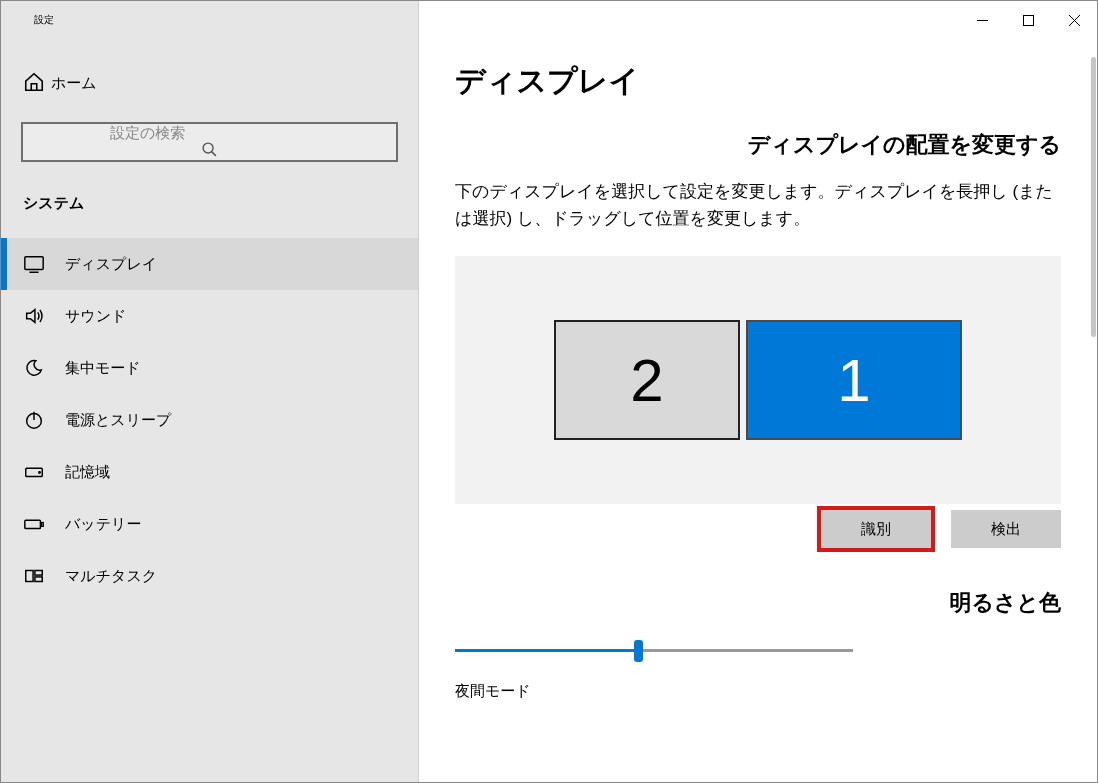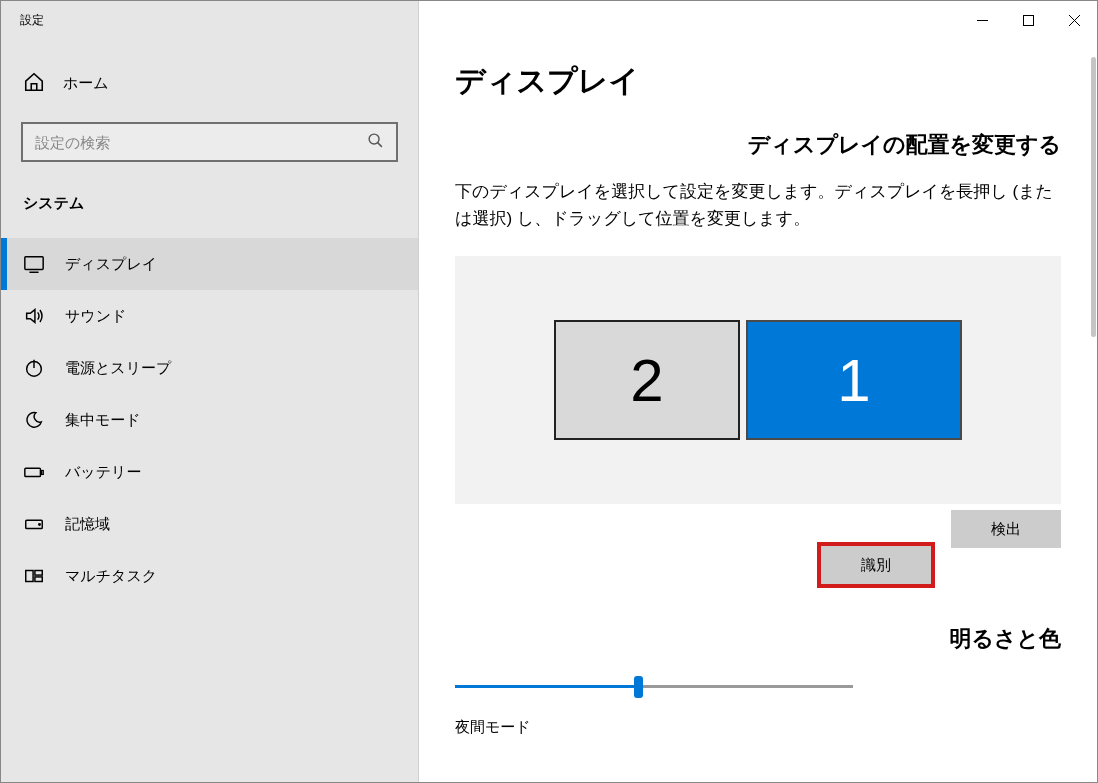--- a/index.html
+++ b/index.html
@@ -1,45 +1,45 @@
 <!DOCTYPE html>
 <html><head>
 <meta charset="utf-8">
 <style>
 * { margin: 0; padding: 0; box-sizing: border-box; font-family: "Yu Gothic UI", "Meiryo", sans-serif; }
 body { background: #fff; width: 1098px; height: 783px; overflow: hidden; border: 1px solid #888; }
 .window { display: flex; height: 100%; position: relative; }
 .titlebar { position: absolute; top: 0; left: 0; right: 0; height: 38px; display: flex; align-items: center; justify-content: space-between; z-index: 10; }
-.titlebar-left { padding-left: 19px; font-size: 12px; color: #000; }
+.titlebar-left { padding-left: 33px; font-size: 10px; color: #000; }
 .titlebar-right { display: flex; }
 .tb-btn { width: 46px; height: 32px; display: flex; align-items: center; justify-content: center; cursor: pointer; }
 .tb-btn svg { width: 11px; height: 11px; }
 .sidebar { width: 418px; background: #e6e6e6; height: 100%; padding-top: 60px; display: flex; flex-direction: column; border-right: 1px solid #d0d0d0; }
-.home-row { display: flex; align-items: center; gap: 18px; padding: 10px 22px 18px 22px; cursor: pointer; font-size: 15px; }
+.home-row { display: flex; align-items: center; gap: 6px; padding: 10px 22px 18px 22px; cursor: pointer; font-size: 15px; }
 .home-row svg { width: 22px; height: 22px; }
-.search-box { margin: 8px 20px 22px 20px; border: 2px solid #707070; background: #ececec; height: 40px; display: flex; align-items: center; padding: 9px 12px; }
+.search-box { margin: 8px 20px 22px 20px; border: 2px solid #707070; background: #ececec; height: 40px; display: flex; align-items: center; padding: 0 12px; flex-direction: column; }
 .search-box input { flex: 1; border: none; background: transparent; outline: none; font-size: 15px; color: #555; }
 .search-box input::placeholder { color: #888; }
 .search-box svg { width: 17px; height: 17px; stroke: #555; }
 .category { font-size: 15px; font-weight: 600; padding: 10px 22px 25px 22px; }
 .nav-item { display: flex; align-items: center; gap: 20px; padding: 15px 22px 15px 22px; cursor: pointer; font-size: 15px; position: relative; }
 .nav-item.active { background: #d8d8d8; }
 .nav-item.active::before { content: ""; position: absolute; left: 0; top: 0; bottom: 0; width: 6px; background: #0078d7; }
 .nav-item .icon { width: 22px; height: 22px; display: flex; align-items: center; justify-content: center; }
 .main { flex: 1; padding: 60px 36px 0 36px; overflow-y: auto; position: relative; }
 .main h1 { font-size: 30px; font-weight: 600; margin-bottom: 28px; }
 .main h2 { font-size: 22px; font-weight: 600; margin-bottom: 18px; margin-top: 10px; text-align: right; }
 .desc { font-size: 17px; line-height: 1.6; margin-bottom: 24px; }
 .arrange-area { background: #f2f2f2; height: 248px; display: flex; align-items: center; justify-content: center; gap: 6px; margin-bottom: 6px; }
 .mon { border: 2px solid #222; height: 120px; display: flex; align-items: center; justify-content: center; font-size: 60px; font-weight: 300; cursor: pointer; }
 .mon1 { width: 216px; background: #0078d7; color: #fff; border-color: #4a4a4a; }
 .mon2 { width: 186px; background: #d9d9d9; color: #000; }
 .btn-row { display: flex; justify-content: flex-end; gap: 20px; margin-bottom: 40px; }
 .btn { background: #ccc; width: 110px; height: 38px; display: flex; align-items: center; justify-content: center; font-size: 15px; cursor: pointer; border: none; }
-.btn.highlight { outline: 4px solid #d21b1b; margin-top: 36px; }
+.btn.highlight { outline: 4px solid #d21b1b; }
 .sub-label { font-size: 15px; margin-bottom: 14px; }
 .slider-wrap { position: relative; width: 398px; height: 30px; margin-bottom: 16px; }
 .slider-track { position: absolute; left: 0; right: 0; top: 13px; height: 3px; background: #999; }
 .slider-fill { position: absolute; left: 0; width: 46%; top: 13px; height: 3px; background: #0078d7; }
 .slider-thumb { position: absolute; left: 45%; top: 4px; width: 9px; height: 22px; background: #0078d7; border-radius: 3px; cursor: pointer; }
 .scrollbar-ind { position: absolute; right: 1px; top: 56px; width: 5px; height: 280px; background: #c5c5c5; border-radius: 3px; }
 </style>
 </head>
 <body>
 
@@ -104,51 +104,51 @@
             <path d="M4 9 H8 L13 5 V19 L8 15 H4 Z"></path>
             <path d="M16 8 Q19 12 16 16"></path>
             <path d="M18.5 5.5 Q23 12 18.5 18.5"></path>
           </svg>
         </span>
       <span>サウンド</span>
     </div>
     <div class="nav-item">
       <span class="icon">
           <svg viewBox="0 0 24 24" fill="none" stroke="#000" stroke-width="1.6">
+            <path d="M14 4 A8 8 0 1 0 20 14 A6 6 0 0 1 14 4 Z"></path>
+          </svg>
+        </span>
+      <span>集中モード</span>
+    </div>
+    <div class="nav-item">
+      <span class="icon">
+          <svg viewBox="0 0 24 24" fill="none" stroke="#000" stroke-width="1.6">
             <circle cx="12" cy="13" r="8"></circle>
             <line x1="12" y1="3" x2="12" y2="12"></line>
           </svg>
         </span>
       <span>電源とスリープ</span>
     </div>
     <div class="nav-item">
       <span class="icon">
           <svg viewBox="0 0 24 24" fill="none" stroke="#000" stroke-width="1.6">
-            <path d="M14 4 A8 8 0 1 0 20 14 A6 6 0 0 1 14 4 Z"></path>
+            <rect x="3" y="8" width="18" height="9" rx="1"></rect>
+            <circle cx="18" cy="12.5" r="0.8" fill="#000"></circle>
           </svg>
         </span>
-      <span>集中モード</span>
+      <span>記憶域</span>
     </div>
     <div class="nav-item">
       <span class="icon">
           <svg viewBox="0 0 24 24" fill="none" stroke="#000" stroke-width="1.6">
             <rect x="2" y="8" width="17" height="9" rx="1"></rect>
             <rect x="20" y="10.5" width="2" height="4"></rect>
           </svg>
         </span>
       <span>バッテリー</span>
-    </div>
-    <div class="nav-item">
-      <span class="icon">
-          <svg viewBox="0 0 24 24" fill="none" stroke="#000" stroke-width="1.6">
-            <rect x="3" y="8" width="18" height="9" rx="1"></rect>
-            <circle cx="18" cy="12.5" r="0.8" fill="#000"></circle>
-          </svg>
-        </span>
-      <span>記憶域</span>
     </div>
     <div class="nav-item">
       <span class="icon">
           <svg viewBox="0 0 24 24" fill="none" stroke="#000" stroke-width="1.6">
             <rect x="3" y="6" width="8" height="12"></rect>
             <rect x="13" y="6" width="8" height="5"></rect>
             <rect x="13" y="13" width="8" height="5"></rect>
           </svg>
         </span>
       <span>マルチタスク</span>

